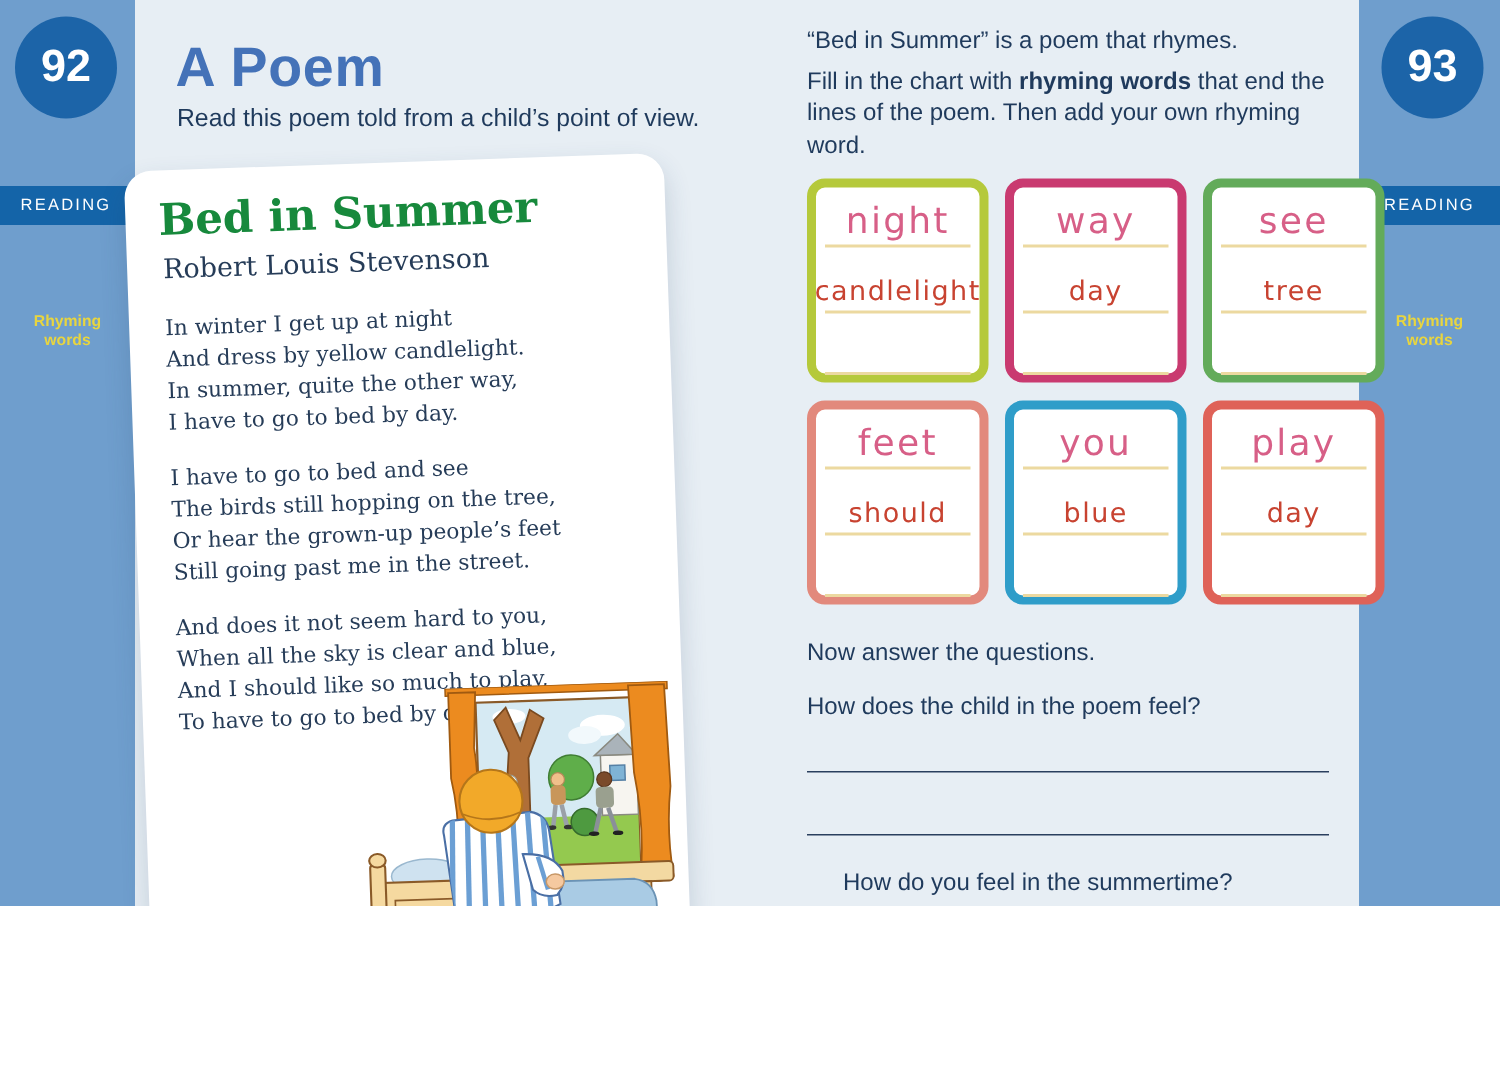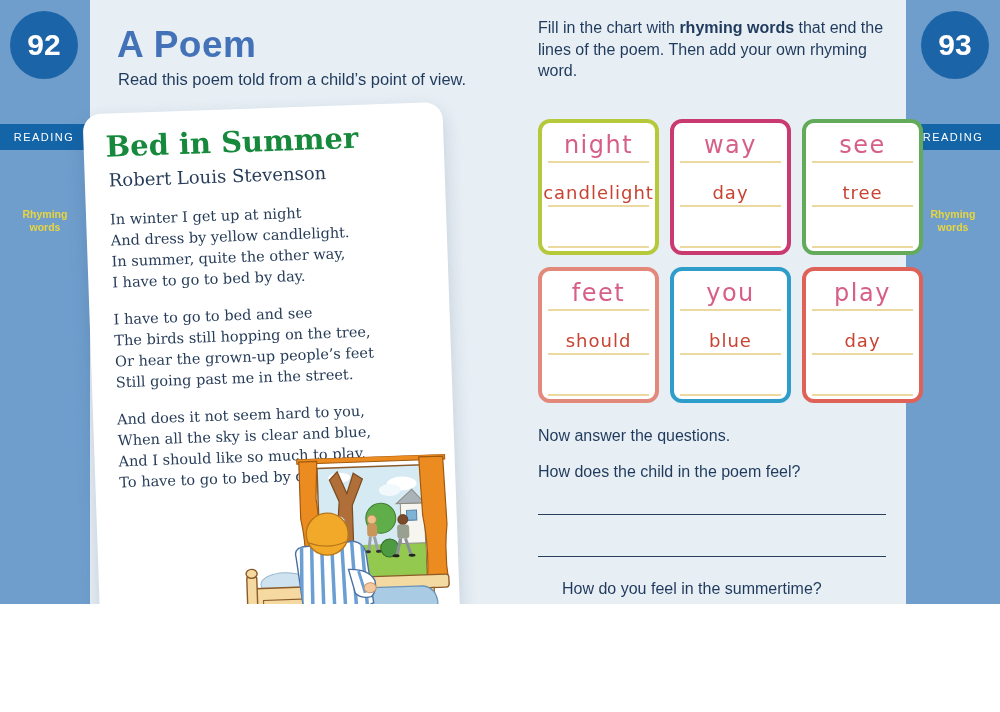--- a/index.html
+++ b/index.html
@@ -50,21 +50,21 @@
 
   
   .instructions { position:absolute; left:538px; top:17px; width:370px;
     font-size:16px; color:#1f3a5c; line-height:21.5px; }
   .instructions .iline1 { margin-bottom:5px; }
   .instructions b { font-weight:bold; }
 
   
   .cards-grid { position:absolute; left:538px; top:119px; width:385px; }
   .rcard { position:absolute; width:121px; height:136px; background:#fff;
-    border:4px solid #14532d; border-radius:12px; }
+    border:6px solid #14532d; border-radius:12px; }
   .guide { position:absolute; left:6px; right:6px; height:0; border-bottom:2px solid #ecd9a0; }
   .gl1 { top:38px; } .gl2 { top:82px; } .gl3 { top:123px; }
   .rword { position:absolute; left:0; right:0; display:flex; align-items:flex-end;
     justify-content:center; font-family:"DejaVu Sans", sans-serif; white-space:nowrap; }
   .word1 { top:4px;  height:32px; font-size:24px; letter-spacing:1.5px; color:#d75f87; }
   .word2 { top:51px; height:29px; font-size:18px; letter-spacing:1px;   color:#c84331; }
   .word3-blank { position:absolute; left:6px; right:6px; top:96px; height:27px; }
 
   
   .q-text { position:absolute; left:538px; font-size:16px; color:#1f3a5c; }
@@ -216,20 +216,21 @@
         <path d="M104 112 Q124 112 130 124 Q132 134 126 140 Q116 142 110 136 Z" fill="#ffffff" stroke="#4a6fa5" stroke-width="1.4"></path>
         <line x1="114" y1="114" x2="120" y2="136" stroke="#6b9fd4" stroke-width="3"></line>
         <ellipse cx="125" cy="131" rx="6" ry="5" fill="#f5c9a0" stroke="#c89868" stroke-width="1"></ellipse>
         <circle cx="84" cy="76" r="21" fill="#f2a929" stroke="#b5761a" stroke-width="1.4"></circle>
         <path d="M65 84 Q84 92 103 84" fill="none" stroke="#b5761a" stroke-width="1.2"></path>
       </g>
     </svg>
   </div>
 
   <div class="instructions">
+    <div class="iline1">“Bed in Summer” is a poem that rhymes.</div>
     <div class="iline2"><span>Fill in the chart with </span><b>rhyming words</b><span> that end the</span></div>
     <div class="iline3">lines of the poem. Then add your own rhyming word.</div>
   </div>
 
   <div class="cards-grid" id="cards-grid">
       <div class="rcard" style="left: 0px; top: 0px; border-color: rgb(181, 201, 59);">
       <div class="guide gl1"></div>
       <div class="guide gl2"></div>
       <div class="guide gl3"></div>
       <div class="rword word1">night</div>

